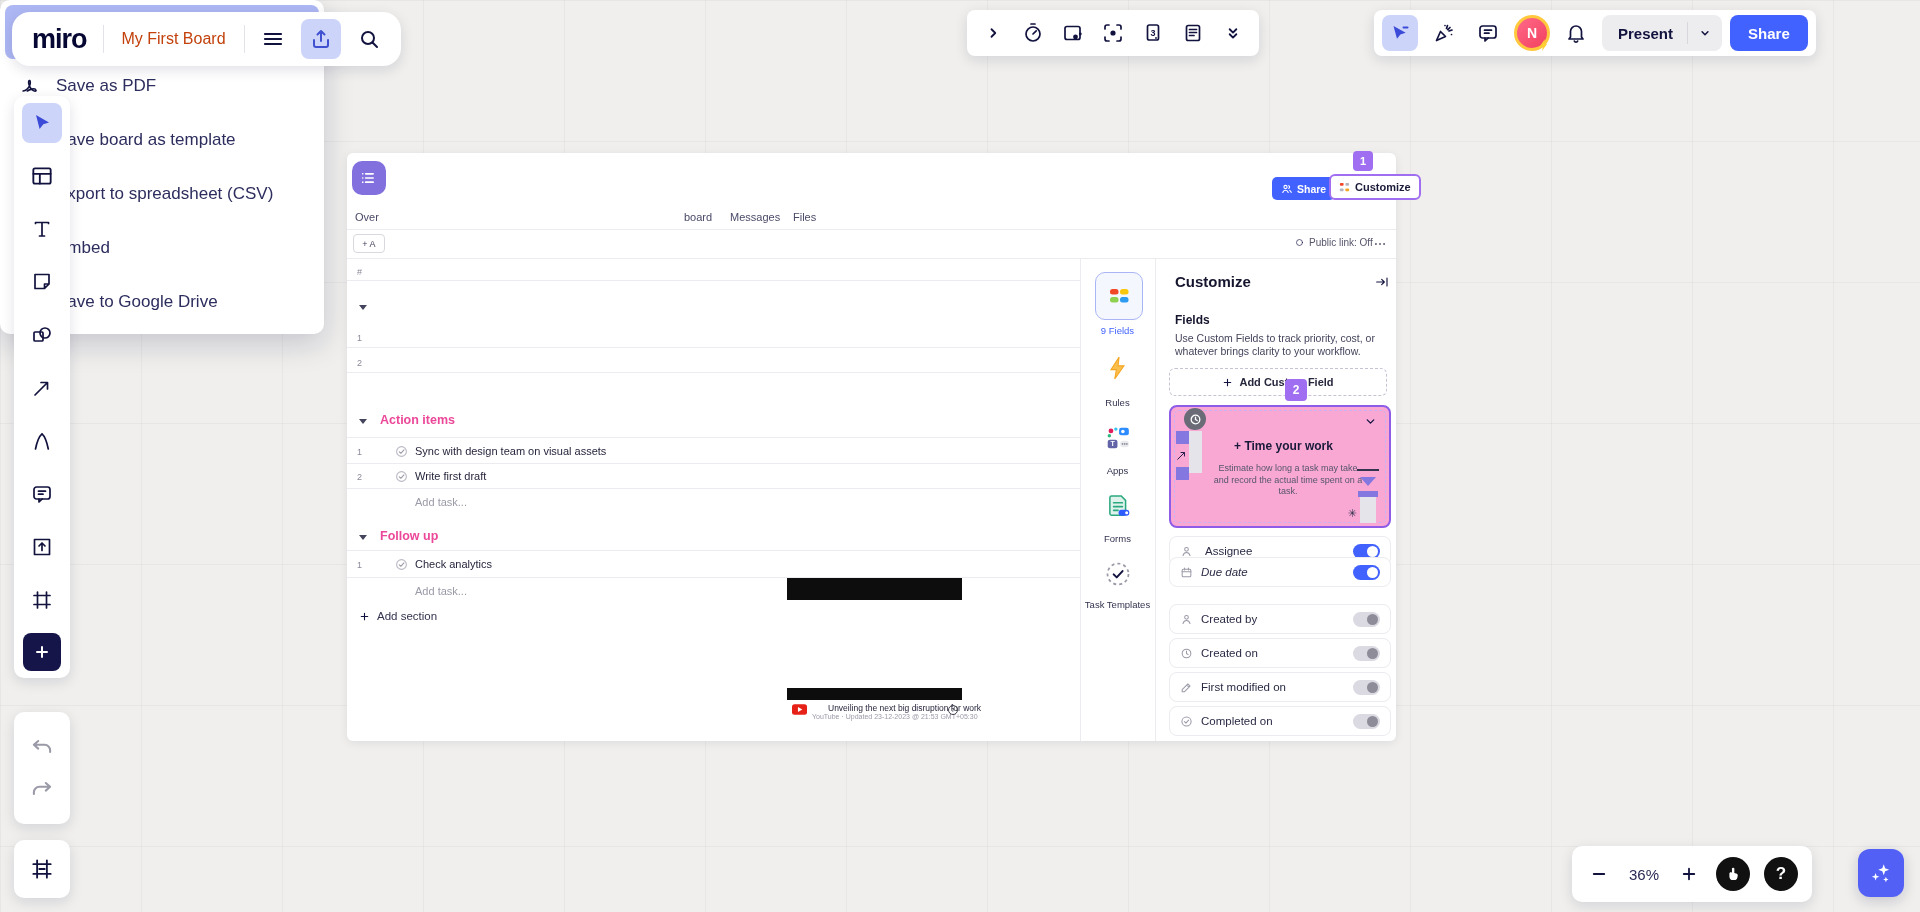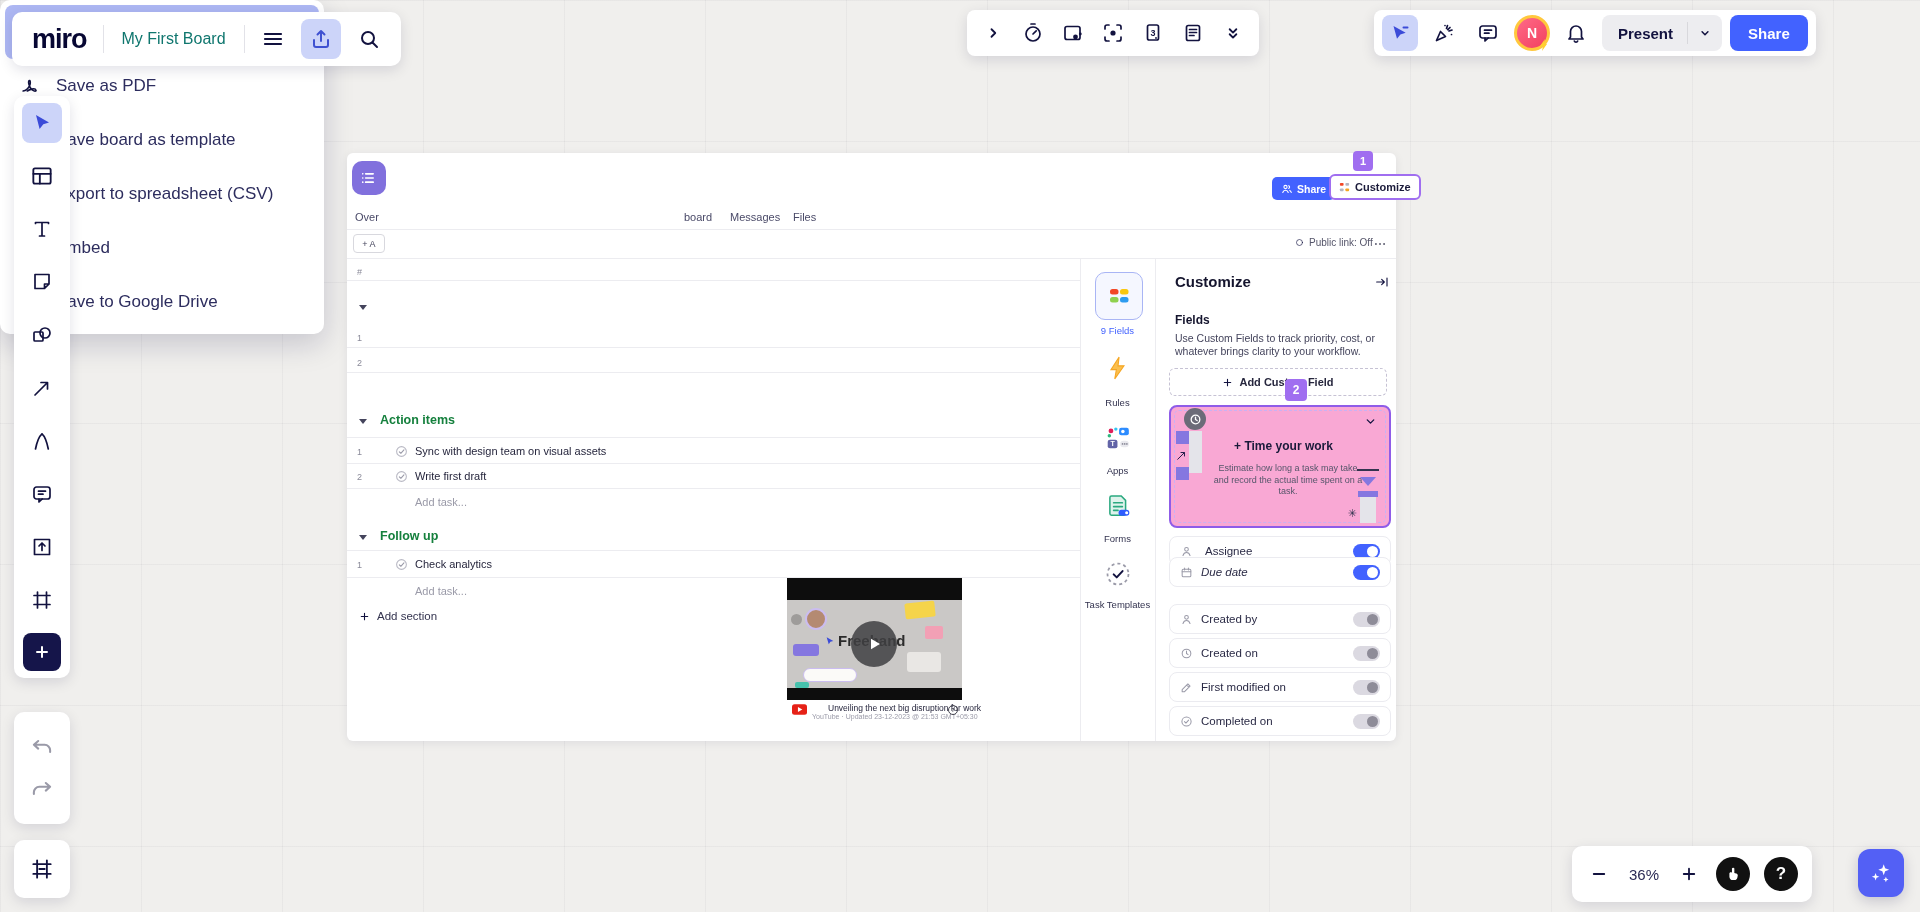--- a/index.html
+++ b/index.html
@@ -3,30 +3,30 @@
 <meta charset="utf-8">
 <style>
   html,body{margin:0;padding:0;background:#e8e8e6;}
   .stage{position:relative;width:1920px;height:912px;overflow:hidden;
     font-family:"Liberation Sans",sans-serif;color:#12123f;
     background-color:#f0efed;
     background-image:linear-gradient(rgba(70,70,90,0.05) 1px,transparent 1px),
                      linear-gradient(90deg,rgba(70,70,90,0.05) 1px,transparent 1px);
     background-size:141px 141px;}
   .abs{position:absolute;}
-  .bar{position:absolute;background:#fff;border-radius:10px;box-shadow:0 4px 14px rgba(3,3,60,.12);}
+  .bar{position:absolute;background:#fff;border-radius:18px;box-shadow:0 4px 14px rgba(3,3,60,.12);}
   .icbtn{display:flex;align-items:center;justify-content:center;border-radius:8px;cursor:pointer;}
   svg{display:block;}
   .stk{fill:none;stroke:#12123f;stroke-width:1.7;stroke-linecap:round;stroke-linejoin:round;}
   .stkg{fill:none;stroke:#9a9aa8;stroke-width:1.9;stroke-linecap:round;stroke-linejoin:round;}
   
   .tl-bar{left:12px;top:12px;height:54px;display:flex;align-items:center;padding:0 12px;gap:8px;}
   .logo{font-size:27px;font-weight:800;letter-spacing:-1px;color:#070733;padding:0 8px;}
   .vdiv{width:1px;height:28px;background:#e2e2e8;}
-  .btitle{font-size:16px;font-weight:500;color:#0f766e;padding:0 10px;white-space:nowrap;}
+  .btitle{font-size:16px;font-weight:500;color:#c2410c;padding:0 10px;white-space:nowrap;}
   .tb40{width:40px;height:40px;}
   .hl{background:#ccd4f9;}
   
   .menu{left:372px;top:78px;width:314px;background:#fff;border-radius:10px;
     box-shadow:0 10px 30px rgba(10,10,60,.18);padding:5px 5px;z-index:40;}
   .menu-item{display:flex;align-items:center;gap:15px;height:54px;padding:0 14px;border-radius:8px;
     font-size:17px;color:#2d2d5e;cursor:pointer;}
   .menu-item.selected{background:#adb7f3;}
   
   .tr1{left:967px;top:10px;height:46px;display:flex;align-items:center;padding:0 8px;gap:4px;border-radius:8px;}
@@ -49,21 +49,21 @@
   
   .widget{left:347px;top:153px;width:1049px;height:588px;background:#fff;border-radius:6px;
     box-shadow:0 2px 10px rgba(3,3,60,.08);}
   .wicon{left:5px;top:8px;width:34px;height:34px;border-radius:10px;background:#8170dd;
     display:flex;align-items:center;justify-content:center;}
   .tab{font-size:11px;color:#4a4a68;cursor:pointer;}
   .hline{position:absolute;background:#ececf0;height:1px;}
   .vline{position:absolute;background:#ececf0;width:1px;}
   .num{font-size:9px;color:#8a8a99;}
   .taskt{font-size:11px;color:#26263d;}
-  .sectt{font-size:12.5px;font-weight:700;color:#15803d;}
+  .sectt{font-size:12.5px;font-weight:700;color:#ec4899;}
   .addt{font-size:11px;color:#9a9aa8;cursor:pointer;}
   .caret{width:0;height:0;border-left:4px solid transparent;border-right:4px solid transparent;
     border-top:5px solid #44445c;}
   .wshare{left:925px;top:24px;height:23px;background:#4262ff;color:#fff;border-radius:5px;
     display:flex;align-items:center;gap:4px;padding:0 9px;font-size:10.5px;font-weight:700;cursor:pointer;}
   .wcust{left:982px;top:21px;height:26px;background:#fff;border:2px solid #a06ef0;border-radius:6px;
     box-sizing:border-box;display:flex;align-items:center;gap:5px;padding:0 8px;
     font-size:11px;font-weight:700;color:#1a1a3a;cursor:pointer;}
   .pbadge{background:#a06ef0;color:#fff;border-radius:4px;display:flex;align-items:center;
     justify-content:center;font-weight:700;}
@@ -533,45 +533,20 @@
       <span>
           <svg width="11" height="11" viewBox="0 0 24 24">
             <path class="stk" style="stroke-width:2.4" d="M12 5v14M5 12h14"></path>
           </svg>
         </span>
       <span>Add section</span>
     </div>
 
     <div class="abs video">
       <div class="abs" style="left:0;top:0;width:175px;height:22px;background:#0d0d0d;"></div>
-      <div class="abs" style="left:0;top:22px;width:175px;height:88px;background:#cac8c6;overflow:hidden;">
-        <div class="abs" style="left:18px;top:8px;width:18px;height:18px;border-radius:50%;background:#b48a72;border:2px solid #cbbdf0;"></div>
-        <div class="abs" style="left:4px;top:14px;width:11px;height:11px;border-radius:50%;background:#9e9c9a;"></div>
-        <div class="abs" style="left:118px;top:2px;width:30px;height:16px;background:#f5d44a;border-radius:2px;transform:rotate(-6deg);"></div>
-        <div class="abs" style="left:138px;top:26px;width:18px;height:13px;background:#f2a0b5;border-radius:2px;"></div>
-        <div class="abs" style="left:6px;top:44px;width:26px;height:12px;background:#8577e0;border-radius:3px;"></div>
-        <div class="abs" style="left:120px;top:52px;width:34px;height:20px;background:#e9e7e4;border-radius:3px;"></div>
-        <div class="abs" style="left:16px;top:68px;width:52px;height:12px;background:#fbfaf8;border-radius:7px;border:1px solid #cbbdf0;"></div>
-        <div class="abs" style="left:8px;top:82px;width:14px;height:6px;background:#46c2ad;border-radius:2px;"></div>
-        <div class="abs" style="left:38px;top:32px;display:flex;align-items:center;gap:3px;">
-          <span>
-              <svg width="10" height="10" viewBox="0 0 24 24">
-                <path fill="#3b4bd8" d="M4 3l16 9-7 2-4 6z"></path>
-              </svg>
-            </span>
-          <span style="font-size:15px;font-weight:700;color:#2b2b2b;">Freehand</span>
-        </div>
-        <div class="abs" style="left:64px;top:21px;width:46px;height:46px;border-radius:50%;background:rgba(64,64,66,.85);display:flex;align-items:center;justify-content:center;">
-          <span>
-              <svg width="18" height="18" viewBox="0 0 24 24">
-                <path fill="#fff" d="M8 5l12 7-12 7z"></path>
-              </svg>
-            </span>
-        </div>
-      </div>
       <div class="abs" style="left:0;top:110px;width:175px;height:12px;background:#0d0d0d;"></div>
       <div class="abs" style="left:0;top:122px;width:175px;height:23px;background:#fff;">
         <span class="abs" style="left:5px;top:4px;">
             <svg width="15" height="11" viewBox="0 0 24 17">
               <rect fill="#e62117" width="24" height="17" rx="4"></rect>
               <path fill="#fff" d="M9.5 4.5l7 4-7 4z"></path>
             </svg>
           </span>
         <span class="abs vcap-t" style="left:25px;top:3px;white-space:nowrap;margin-left:16px;">Unveiling the next big disruption for work</span>
         <span class="abs vcap-s" style="left:25px;top:13px;white-space:nowrap;">YouTube · Updated 23-12-2023 @ 21:53 GMT+05:30</span>

